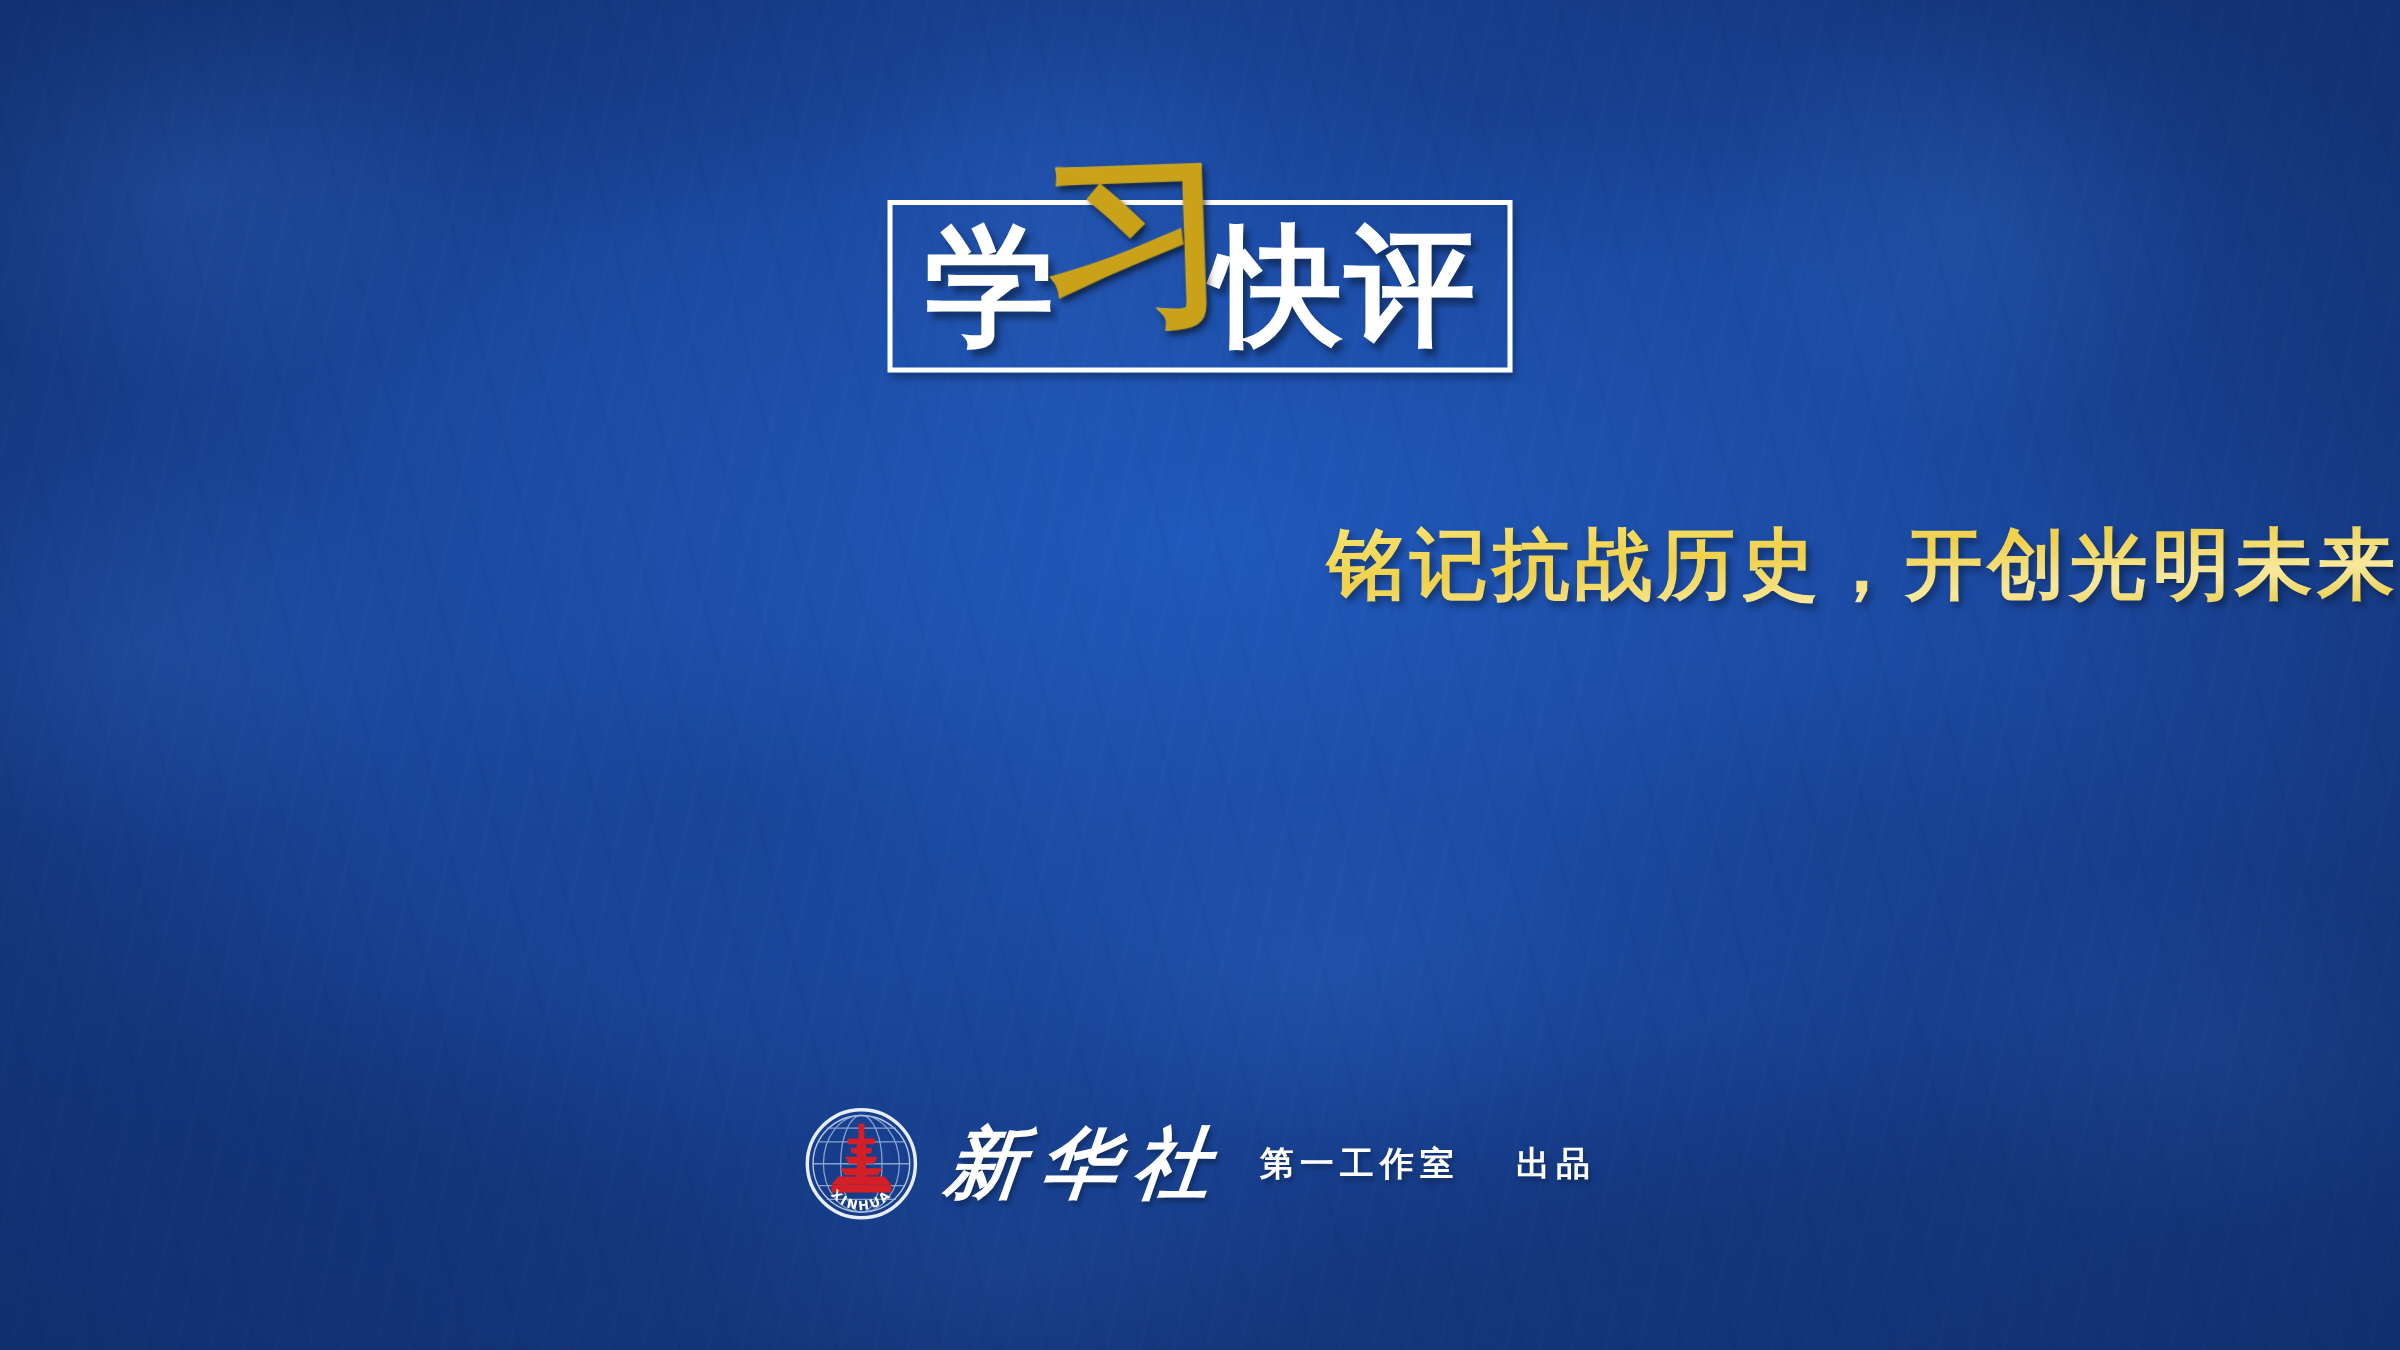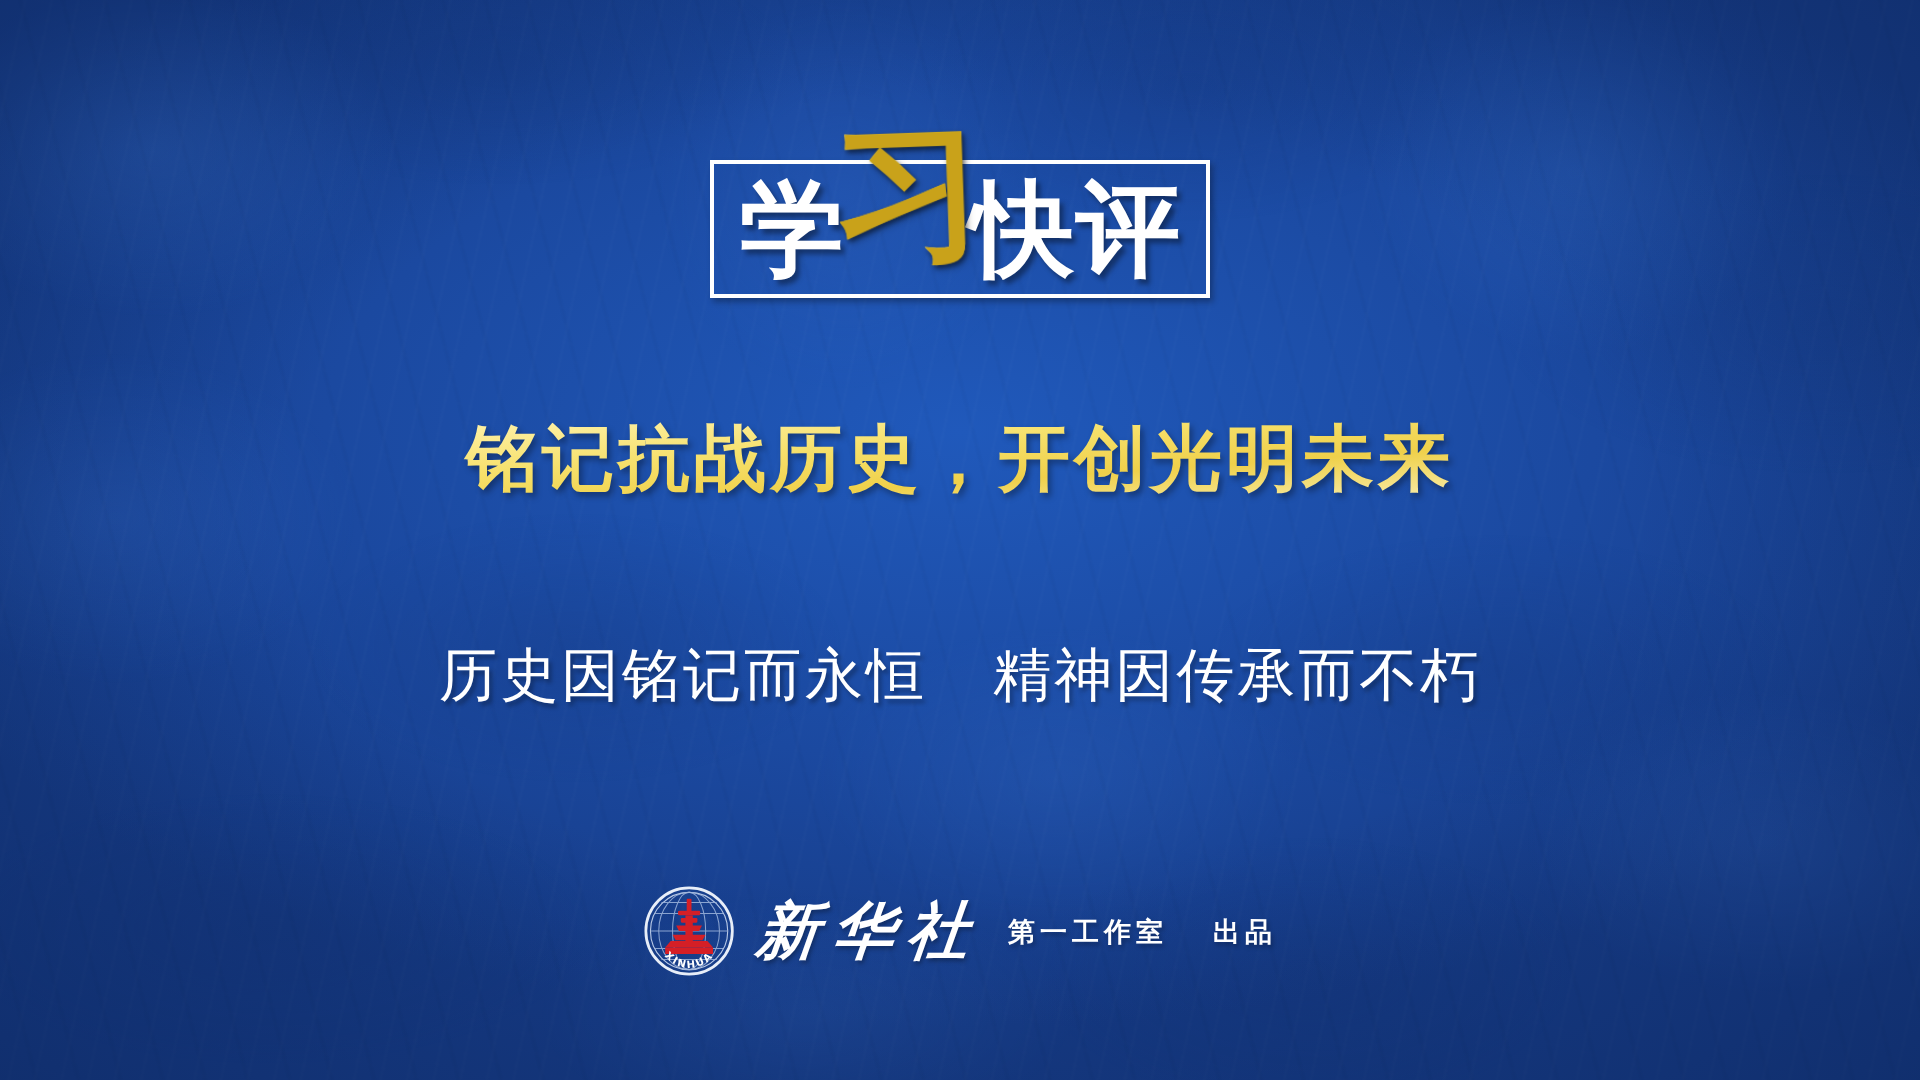--- a/index.html
+++ b/index.html
@@ -128,24 +128,24 @@
     filter: drop-shadow(2px 3px 3px rgba(0,0,0,.35));
     z-index: 3;
   }
 
   
   .headline {
     position: absolute;
     top: 418px;
     left: 0;
     width: 100%;
-    text-align: center;
-    font-family: "DejaVu Serif", "Liberation Serif", serif;
-    font-weight: 700;
-    font-size: 72px;
+    text-align: right;
+    font-family: "DejaVu Serif", "Liberation Serif", serif;
+    font-weight: 700;
+    font-size: 62px;
     line-height: 1.1;
     letter-spacing: 4px;
     white-space: nowrap;
     background: linear-gradient(176deg, #fffbe0 0%, #fdf0a6 18%, #f6e06a 42%, #efd04a 62%, #f7e89c 82%, #e8c838 100%);
     -webkit-background-clip: text;
     background-clip: text;
     -webkit-text-fill-color: transparent;
     color: #f3dc5e;
     filter: drop-shadow(3px 4px 3px rgba(0,0,0,.34));
   }
@@ -233,25 +233,20 @@
       <div class="logo-chars">
         <span class="logo-char">学</span>
         <span class="logo-char accent">习</span>
         <span class="logo-char">快</span>
         <span class="logo-char">评</span>
       </div>
     </div>
 
     <div class="headline">铭记抗战历史，开创光明未来</div>
 
-    <div class="subtitle">
-      <span>历史因铭记而永恒</span>
-      <span class="gap"></span>
-      <span>精神因传承而不朽</span>
-    </div>
 
     <div class="footer">
 
       <div class="emblem">
         <svg viewBox="0 0 100 100" xmlns="http://www.w3.org/2000/svg" aria-hidden="true">
 
           <circle cx="50" cy="50" r="47" fill="none" stroke="#e8eef8" stroke-width="3"></circle>
           <circle cx="50" cy="50" r="42" fill="none" stroke="#b9c9e6" stroke-width="1.2"></circle>
 
           <g stroke="#9fb6dd" stroke-width="1.1" fill="none" opacity=".85">

